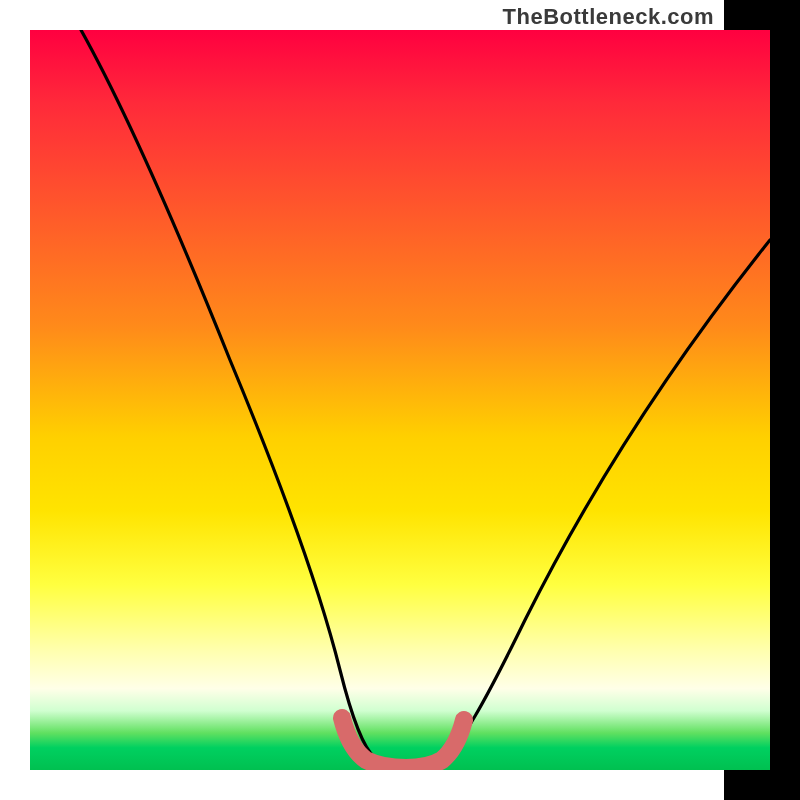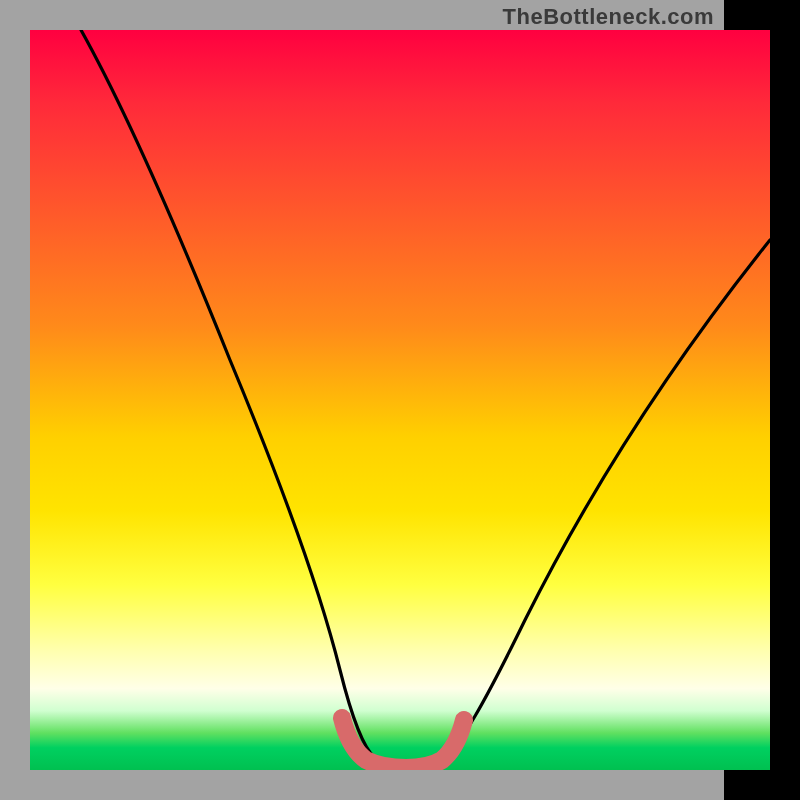--- a/index.html
+++ b/index.html
@@ -8,21 +8,21 @@
     width: 800px;
     height: 800px;
     background: #000;
     overflow: hidden;
     font-family: Arial, Helvetica, sans-serif;
   }
   .frame {
     position: relative;
     width: 724px;
     height: 800px;
-    background: #a3a3a3;
+    background: #ffffff;
   }
   .watermark {
     position: absolute;
     top: 4px;
     right: 10px;
     color: #3a3a3a;
     font-size: 22px;
     font-weight: 600;
     letter-spacing: 0.5px;
     z-index: 5;

